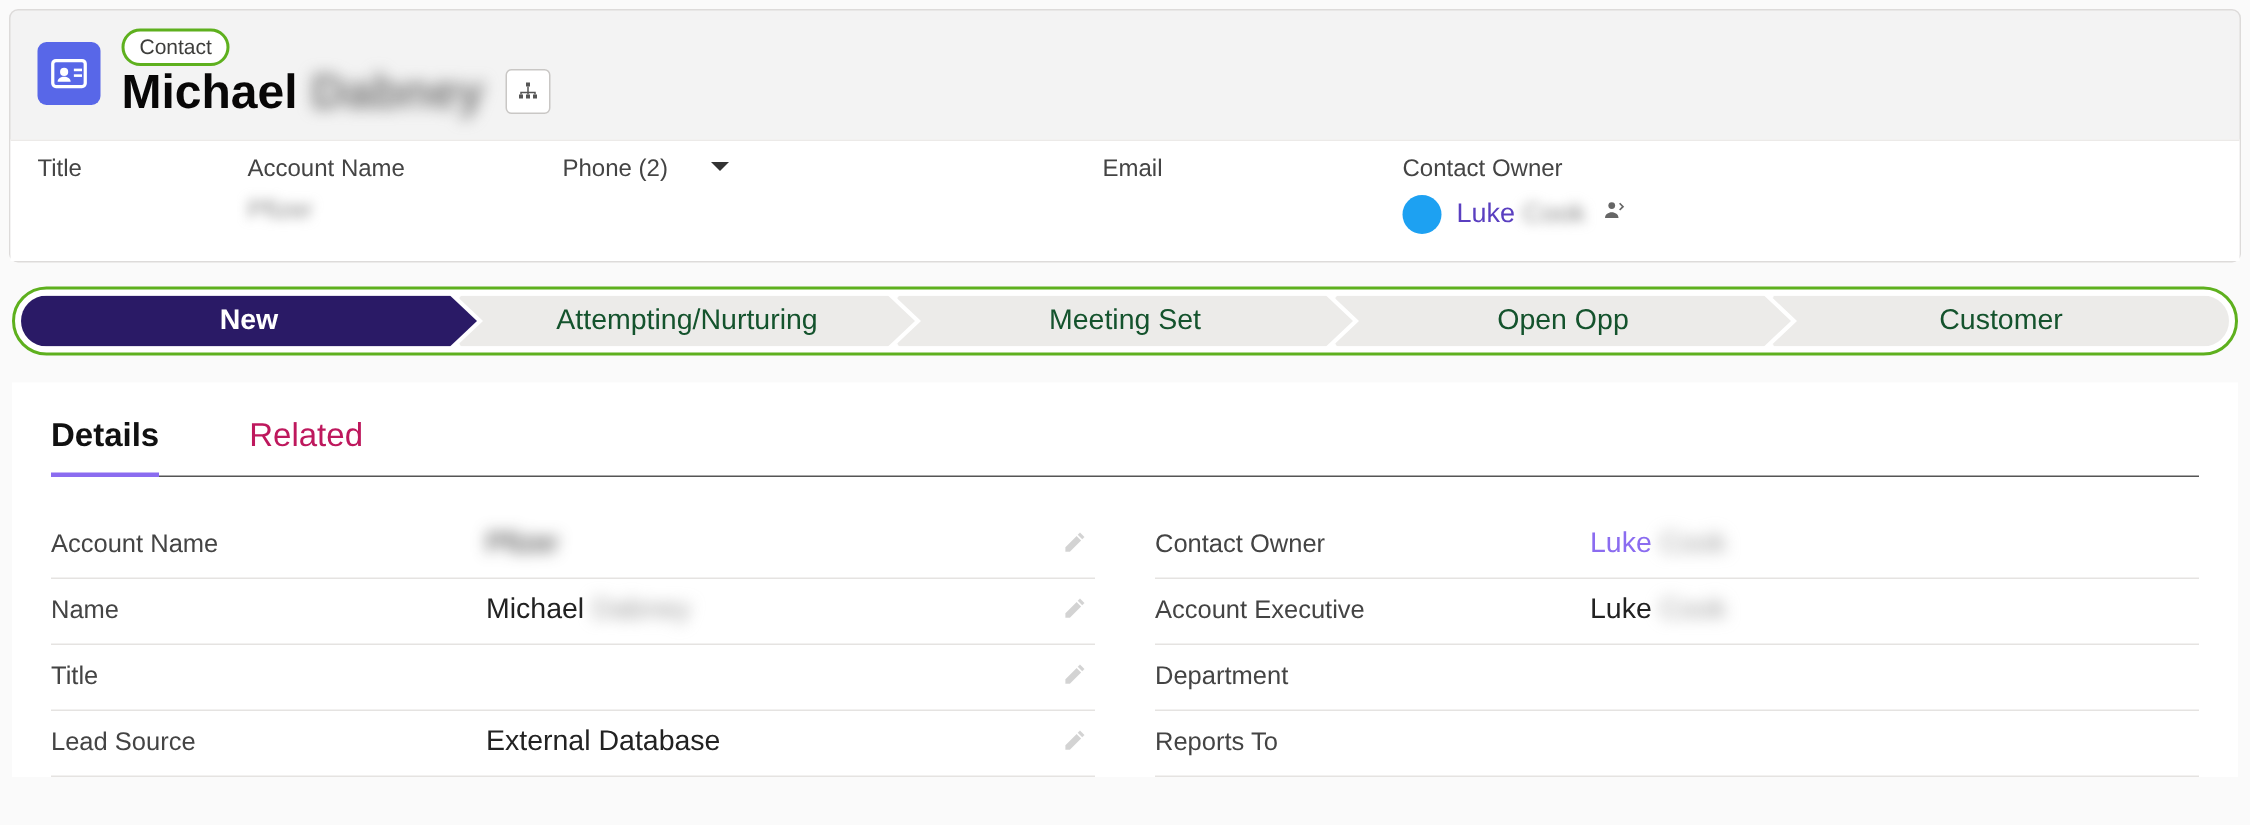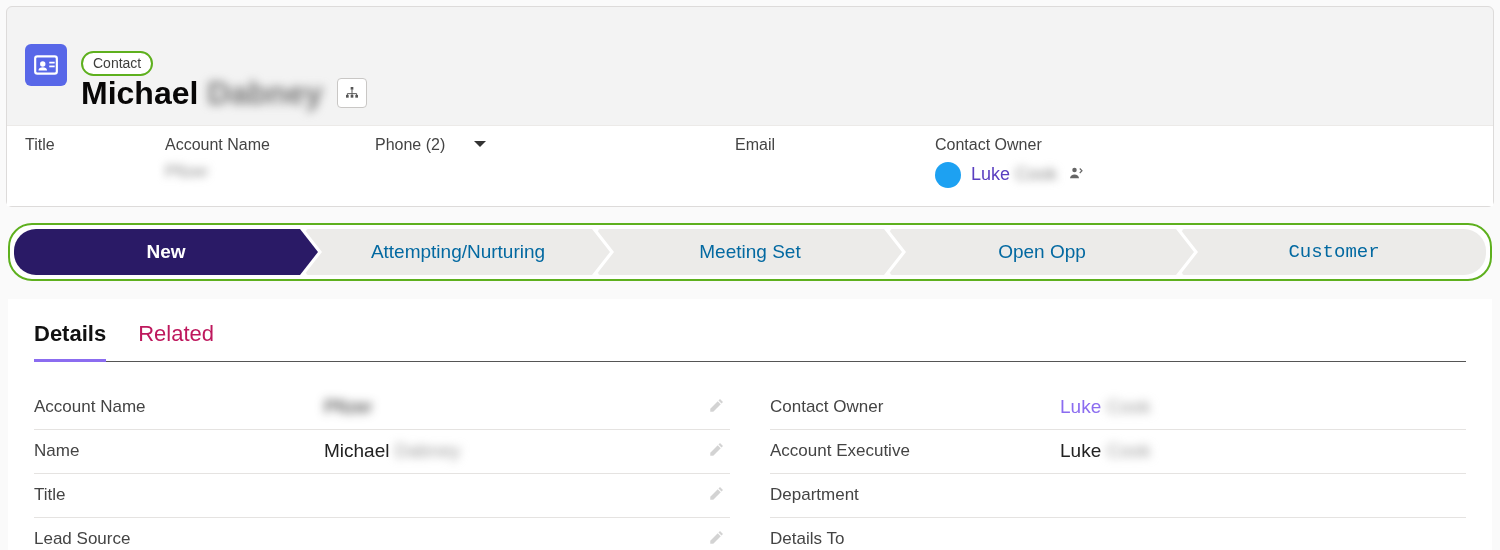--- a/index.html
+++ b/index.html
@@ -27,21 +27,21 @@
     margin-bottom: 14px;
   }
   .contact-icon {
     width: 42px; height: 42px;
     background: #5867e8;
     border-radius: 6px;
     display: flex; align-items: center; justify-content: center;
     color: #fff;
   }
   .contact-icon svg { width: 26px; height: 26px; fill: #fff; }
-  .title-stack { display: flex; flex-direction: column; margin-top: 32px; }
+  .title-stack { display: flex; flex-direction: column; }
   .obj-label-wrap { display: flex; align-items: center; }
   .obj-label {
     font-size: 14px;
     color: #3e3e3c;
     padding: 2px 10px;
     border: 2px solid #5eb01e;
     border-radius: 14px;
     line-height: 1.2;
     background: #fff;
   }
@@ -90,58 +90,57 @@
   .path-wrap {
     margin: 16px 8px 0 8px;
     border: 2px solid #5eb01e;
     border-radius: 24px;
     padding: 4px;
     background: #fff;
   }
   .path {
     display: flex;
     width: 100%;
-    height: 46px;
+    height: 34px;
     overflow: hidden;
   }
   .step {
     flex: 1;
     position: relative;
     display: flex; align-items: center; justify-content: center;
     font-size: 19px;
-    color: #0369a1;
+    color: #14532d;
     background: #ecebe9;
     clip-path: polygon(0 0, calc(100% - 18px) 0, 100% 50%, calc(100% - 18px) 100%, 0 100%, 18px 50%);
     margin-left: -14px;
     border-radius: 4px;
   }
   .step:first-child {
     clip-path: polygon(0 0, calc(100% - 18px) 0, 100% 50%, calc(100% - 18px) 100%, 0 100%);
     margin-left: 0;
     border-top-left-radius: 22px;
     border-bottom-left-radius: 22px;
   }
   .step:last-child {
     clip-path: polygon(0 0, 100% 0, 100% 100%, 0 100%, 18px 50%);
     border-top-right-radius: 22px;
     border-bottom-right-radius: 22px;
-    font-family: Liberation Mono, monospace;
   }
   .step.current { background: #2a1a66; color: #fff; font-weight: 600; }
   .step + .step { border-left: 2px solid #fff; }
 
   
   .content-card {
     background: #fff;
     margin: 18px 8px 0 8px;
     padding: 0 26px;
   }
   .tabs {
     display: flex;
-    gap: 32px;
+    gap: 60px;
     border-bottom: 1px solid #555;
     padding-top: 22px;
   }
   .tab {
     padding-bottom: 12px;
     font-size: 22px;
     color: #be185d;
     border-bottom: 3px solid transparent;
     margin-bottom: -1px;
   }
@@ -280,37 +279,38 @@
         </div>
         <div class="row">
           <div class="lbl">Title</div>
           <div class="val"></div>
           <span class="edit-icon"><svg viewBox="0 0 24 24">
               <path d="M3 17l10-10 4 4L7 21H3v-4zM14 6l4 4 2-2-4-4-2 2z"></path>
             </svg></span>
         </div>
         <div class="row">
           <div class="lbl">Lead Source</div>
+          <div class="val">External Database</div>
           <span class="edit-icon"><svg viewBox="0 0 24 24">
               <path d="M3 17l10-10 4 4L7 21H3v-4zM14 6l4 4 2-2-4-4-2 2z"></path>
             </svg></span>
         </div>
       </div>
     <div class="col" id="col-right">
         <div class="row">
           <div class="lbl">Contact Owner</div>
           <div class="val link"><span>Luke </span><span class="val-blur">Cook</span></div>
         </div>
         <div class="row">
           <div class="lbl">Account Executive</div>
           <div class="val"><span>Luke </span><span class="val-blur">Cook</span></div>
         </div>
         <div class="row">
           <div class="lbl">Department</div>
           <div class="val"></div>
         </div>
         <div class="row">
-          <div class="lbl">Details To</div>
+          <div class="lbl">Reports To</div>
           <div class="val"></div>
         </div>
       </div>
   </div>
 </div>
 
 </body></html>

